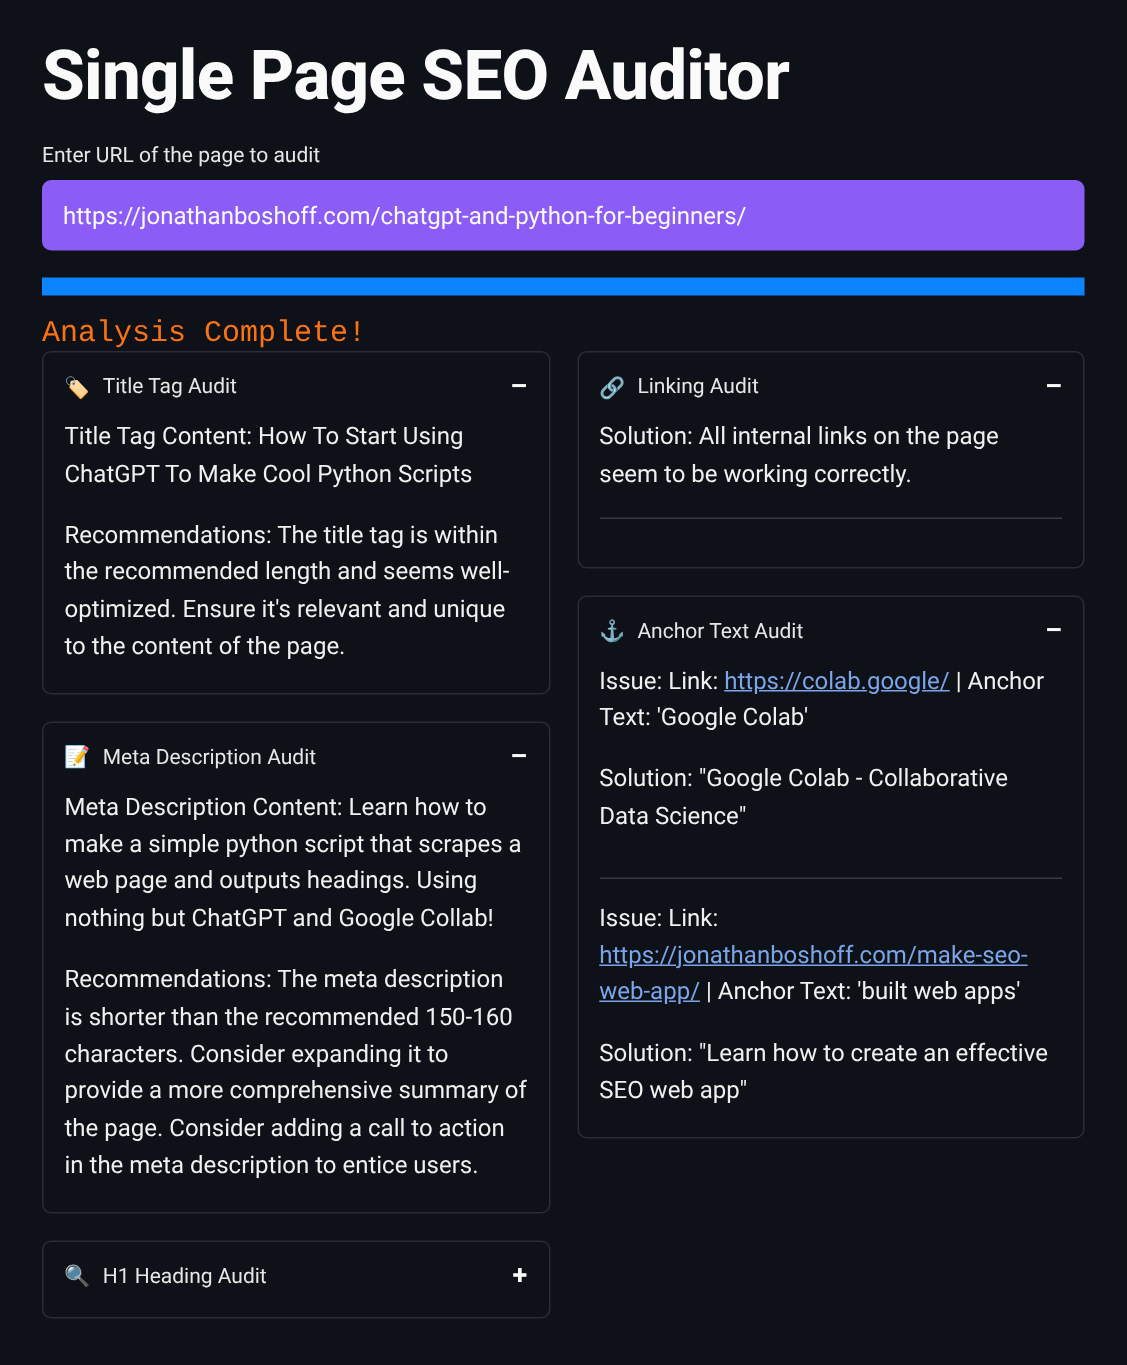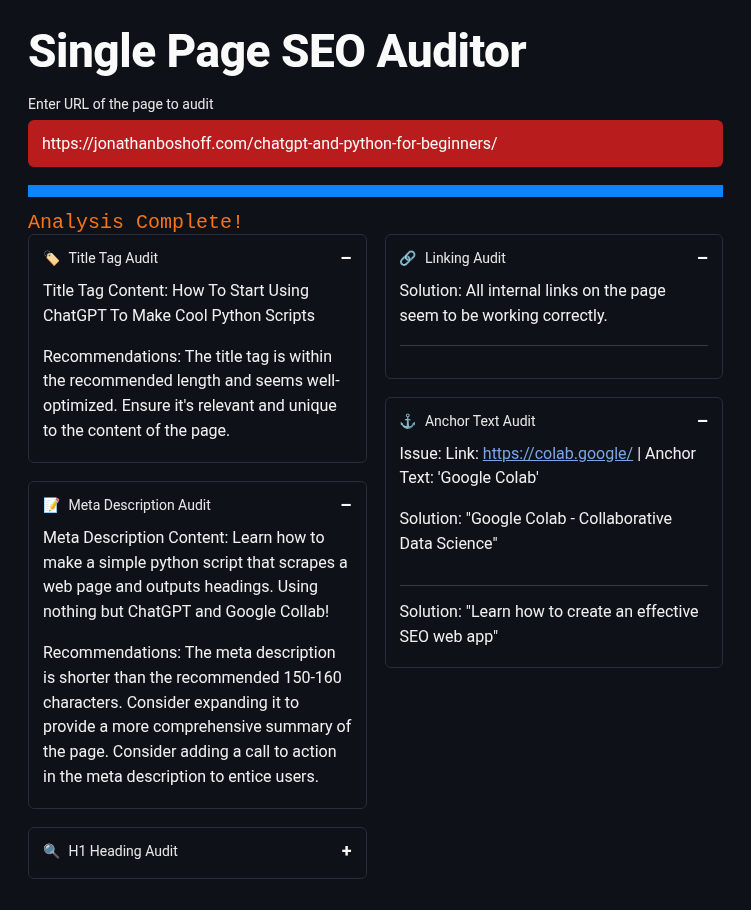--- a/index.html
+++ b/index.html
@@ -16,21 +16,21 @@
     margin-bottom: 18px;
     letter-spacing: -0.5px;
   }
   .label {
     font-size: 14px;
     color: #e6e6e6;
     margin-bottom: 8px;
   }
   .url-input {
     width: 100%;
-    background: #b91c1c;
+    background: #8b5cf6;
     border: none;
     border-radius: 6px;
     padding: 14px 14px;
     font-size: 16px;
     color: #fafafa;
     margin-bottom: 18px;
     font-family: inherit;
   }
   .progress {
     width: 100%;
@@ -202,20 +202,24 @@
         <p>
           <strong>Issue:</strong>
           <span>Link: </span><a class="link">https://colab.google/</a><span> | Anchor Text: 'Google Colab'</span>
         </p>
         <p>
           <strong>Solution:</strong>
           <span>"Google Colab - Collaborative Data Science"</span>
         </p>
         <hr class="hr-top">
         <p>
+          <strong>Issue:</strong>
+          <span>Link: </span><a class="link">https://jonathanboshoff.com/make-seo-web-app/</a><span> | Anchor Text: 'built web apps'</span>
+        </p>
+        <p>
           <strong>Solution:</strong>
           <span>"Learn how to create an effective SEO web app"</span>
         </p>
       </div>
     </div>
 
   </div>
 
 </div>
 

